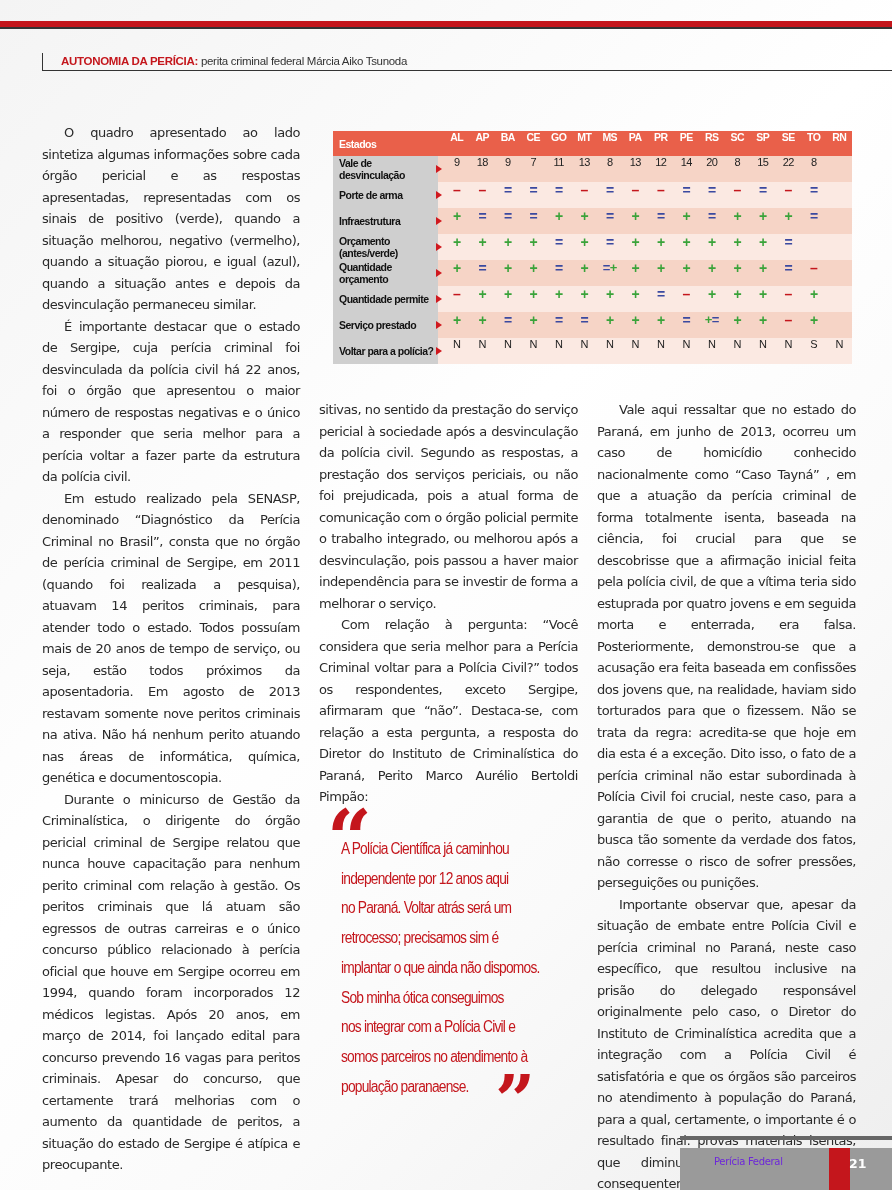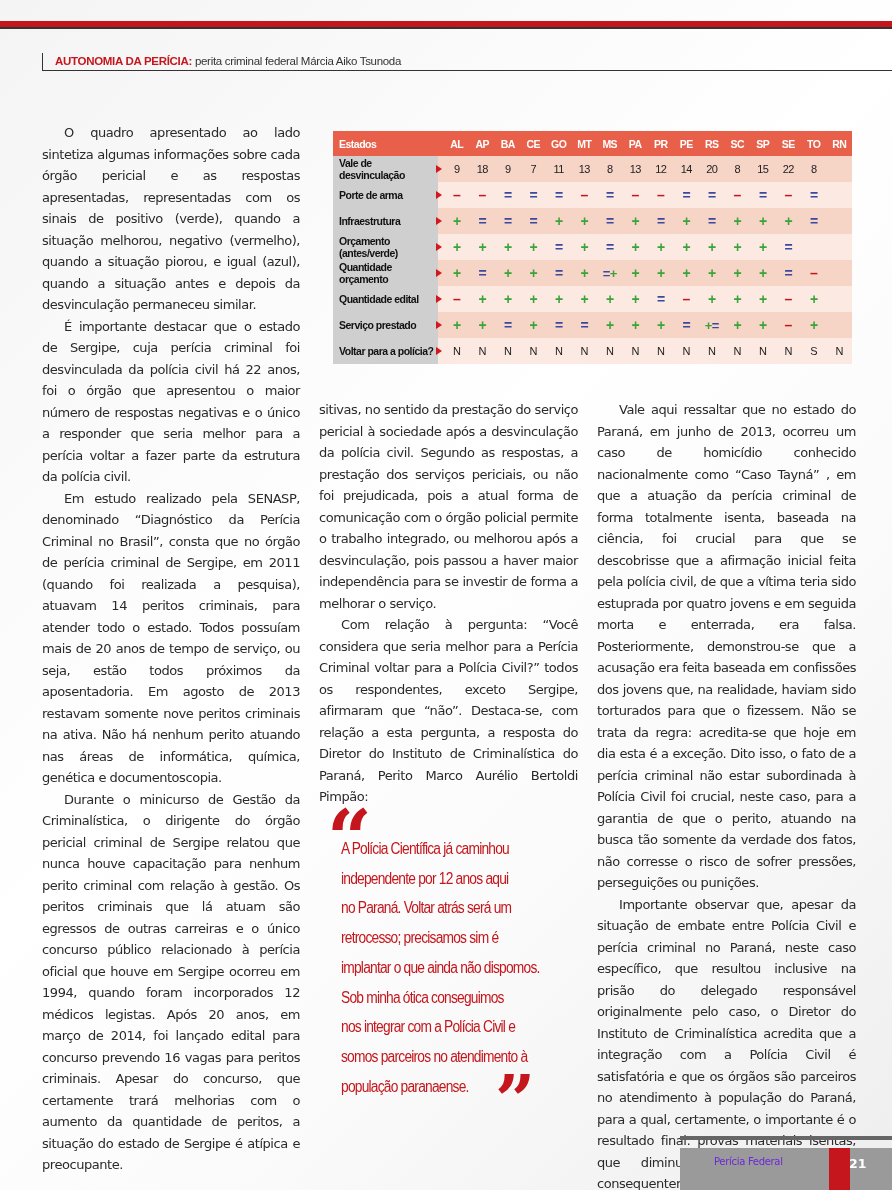--- a/index.html
+++ b/index.html
@@ -8,21 +8,21 @@
     background: linear-gradient(135deg, #f4f4f4 0%, #ffffff 45%, #fafafa 70%, #eeeeee 100%);
     font-family: "DejaVu Sans", sans-serif;
     color: #222;
     position: relative;
   }
   .top-band { position: absolute; left: 0; top: 21px; width: 892px; height: 6px; background: #c4161c; }
   .top-band-line { position: absolute; left: 0; top: 27px; width: 892px; height: 2px; background: #333; }
   .running-head {
     position: absolute; left: 42px; top: 53px; height: 18px; width: 850px;
     border-left: 1px solid #333; border-bottom: 1px solid #333;
-    padding-left: 12px; font-family: "Liberation Sans", sans-serif;
+    padding-left: 18px; font-family: "Liberation Sans", sans-serif;
     font-size: 11.5px; line-height: 17px; white-space: nowrap;
     transform-origin: left; letter-spacing: -0.3px;
   }
   .running-head .kicker { color: #c4161c; font-weight: bold; }
   .running-head .byline { color: #333; }
 
   .col {
     position: absolute; font-family: "DejaVu Sans", sans-serif;
     font-size: 13px; line-height: 21.5px; color: #2a2a2a;
     text-align: justify; letter-spacing: -0.45px;
@@ -37,21 +37,21 @@
   .table {
     position: absolute; left: 320px; top: 131px; width: 532px;
     font-family: "Liberation Sans", sans-serif; font-size: 10.5px;
     letter-spacing: -0.5px;
     padding-left: 13px;
   }
   .trow { display: flex; height: 26px; align-items: center; }
   .thead { background: #e9604a; color: #fff; font-weight: bold; height: 25px; }
   .thead .rlabel { background: transparent; color: #fff; }
   .rlabel { width: 122px; height: 100%; display: flex; align-items: center; padding-left: 6px; font-weight: bold; color: #111; background: #cfcfcf; position: relative; }
-  .cells { display: flex; flex: 1; height: 100%; align-items: center; padding-left: 6px; position: relative; }
+  .cells { display: flex; flex: 1; height: 100%; align-items: flex-start; padding-left: 6px; position: relative; }
   .cell { width: 25.5px; text-align: center; font-size: 11px; }
   .thead .cell { font-weight: bold; font-size: 10.5px; }
   .row-odd .cells { background: #f6d4c6; }
   .row-even .cells { background: #fbe9e2; }
   .arrow { position: absolute; left: -2px; top: 50%; margin-top: -4px; width: 0; height: 0;
     border-top: 4px solid transparent; border-bottom: 4px solid transparent; border-left: 6px solid #d0191f; }
   .sym-plus { color: #3aa33a; font-weight: bold; font-size: 14px; }
   .sym-minus { color: #c4161c; font-weight: bold; font-size: 14px; }
   .sym-eq { color: #3a49a0; font-weight: bold; font-size: 14px; }
   .sym-mix { font-weight: bold; font-size: 13px; }
@@ -220,21 +220,21 @@
           <div class="cell sym-plus">+</div>
           <div class="cell sym-plus">+</div>
           <div class="cell sym-plus">+</div>
           <div class="cell sym-plus">+</div>
           <div class="cell sym-eq">=</div>
           <div class="cell sym-minus">–</div>
           <div class="cell sym-num"></div>
         </div>
       </div>
       <div class="trow row-even">
-        <div class="rlabel">Quantidade edital</div>
+        <div class="rlabel">Quantidade permite</div>
         <div class="cells">
           <span class="arrow"></span>
           <div class="cell sym-minus">–</div>
           <div class="cell sym-plus">+</div>
           <div class="cell sym-plus">+</div>
           <div class="cell sym-plus">+</div>
           <div class="cell sym-plus">+</div>
           <div class="cell sym-plus">+</div>
           <div class="cell sym-plus">+</div>
           <div class="cell sym-plus">+</div>

